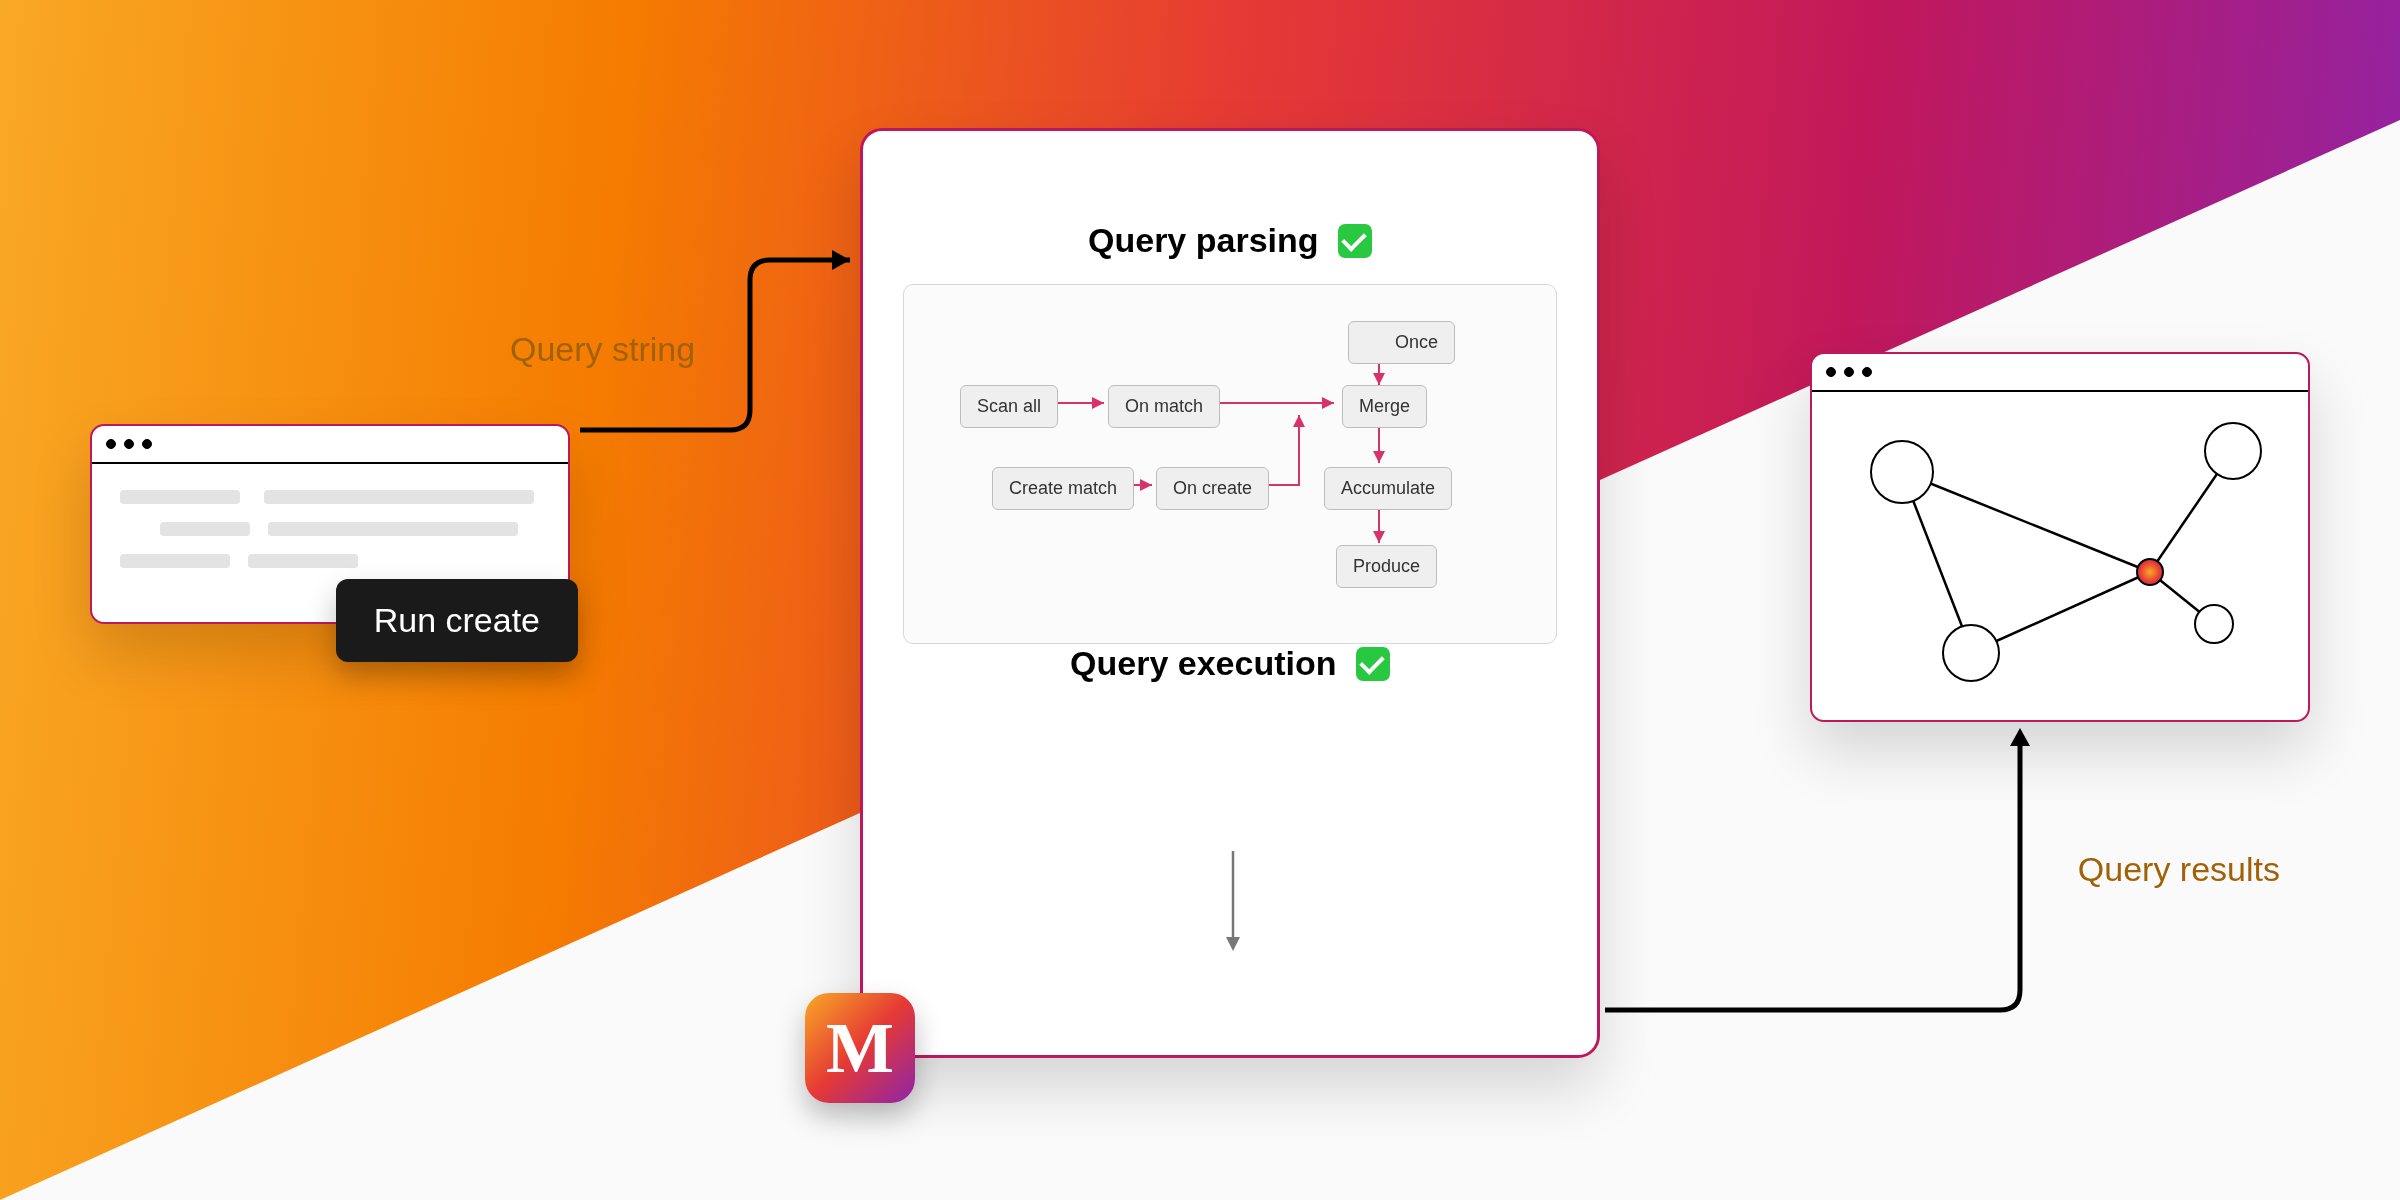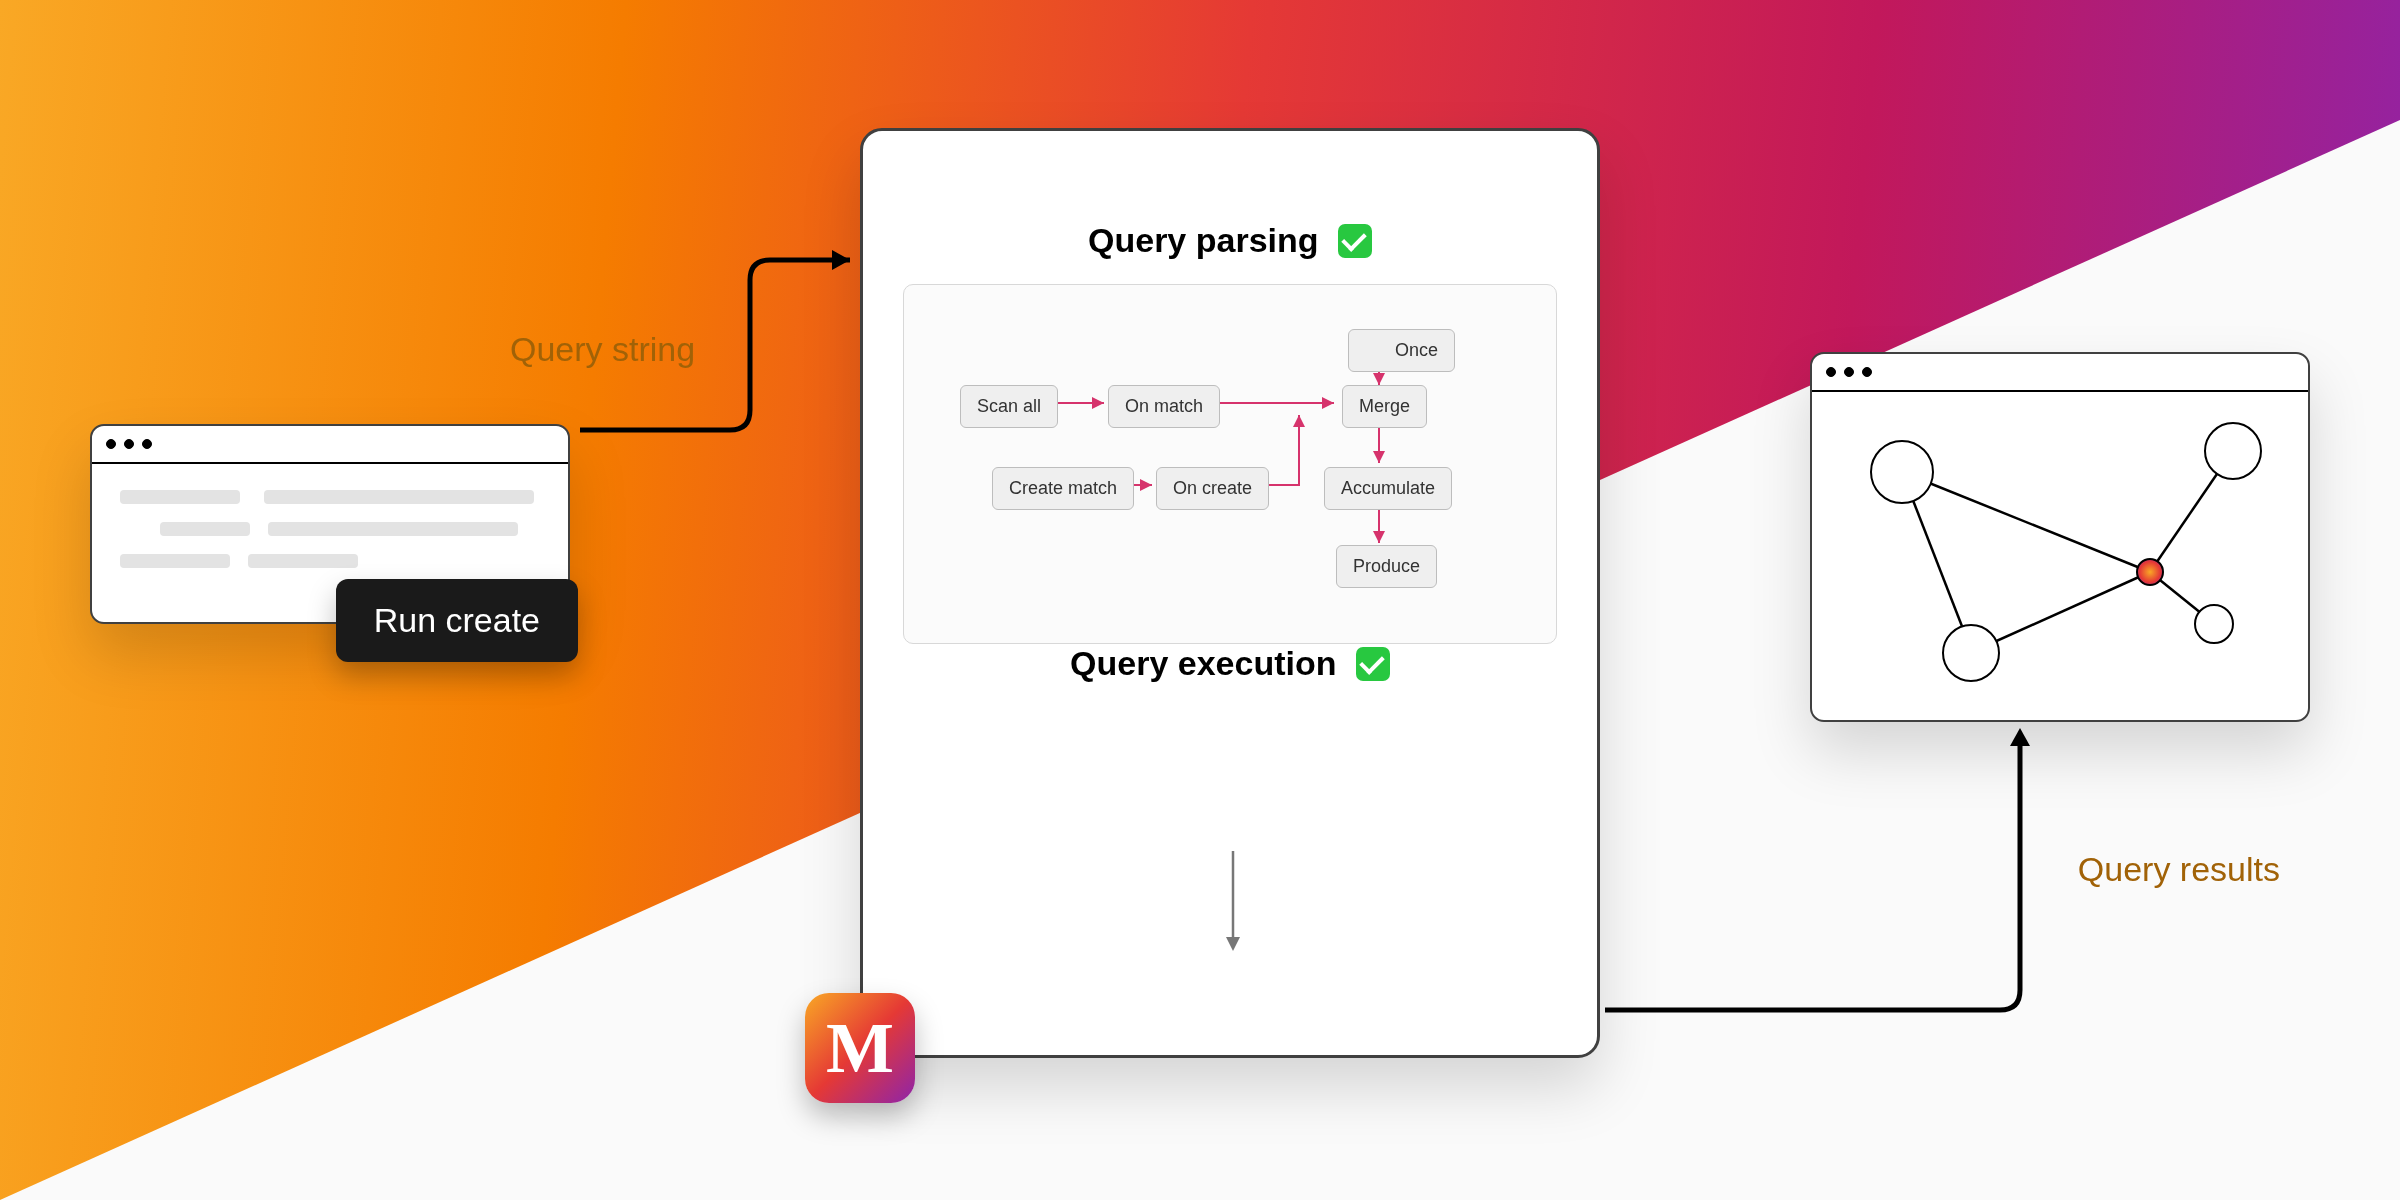--- a/index.html
+++ b/index.html
@@ -13,21 +13,21 @@
   }
   .bg-gradient {
     position: absolute;
     inset: 0;
     background: linear-gradient(95deg, #f9a825 0%, #f57c00 25%, #e53935 50%, #c2185b 75%, #8e24aa 100%);
     clip-path: polygon(0 0, 100% 0, 100% 10%, 0 100%);
   }
   .window {
     position: absolute;
     background: #fff;
-    border: 2px solid #404040;
+    border: 2px solid #be185d;
     border-radius: 14px;
     box-shadow: 0 30px 60px rgba(0,0,0,0.15);
   }
   .titlebar {
     height: 38px;
     border-bottom: 2px solid #000;
     display: flex;
     align-items: center;
     padding: 0 14px;
     gap: 8px;
@@ -147,21 +147,21 @@
       <line x1="200" y1="200" x2="248" y2="200" stroke="#d6336c" stroke-width="2" marker-end="url(#ah)"></line>
       <path d="M355 200 L395 200 L395 130" fill="none" stroke="#d6336c" stroke-width="2" marker-end="url(#ah)"></path>
       <line x1="475" y1="70" x2="475" y2="100" stroke="#d6336c" stroke-width="2" marker-end="url(#ah)"></line>
       <line x1="475" y1="138" x2="475" y2="178" stroke="#d6336c" stroke-width="2" marker-end="url(#ah)"></line>
       <line x1="475" y1="220" x2="475" y2="258" stroke="#d6336c" stroke-width="2" marker-end="url(#ah)"></line>
     </svg>
     <div class="plan-node" style="left:56px;  top:100px;">Scan all</div>
     <div class="plan-node" style="left:204px; top:100px;">On match</div>
     <div class="plan-node" style="left:88px;  top:182px;">Create match</div>
     <div class="plan-node" style="left:252px; top:182px;">On create</div>
-    <div class="plan-node" style="left:444px; top:44px;padding-left:46px;">Once</div>
+    <div class="plan-node" style="left:444px; top:36px;padding-left:46px;">Once</div>
     <div class="plan-node" style="left:438px; top:100px;">Merge</div>
     <div class="plan-node" style="left:420px; top:182px;">Accumulate</div>
     <div class="plan-node" style="left:432px; top:260px;">Produce</div>
   </div>
 
   <svg class="connector" style="left:355px; top:720px;" width="30" height="110">
     <line x1="15" y1="0" x2="15" y2="92" stroke="#777" stroke-width="2.5"></line>
     <path d="M15 100 L8 86 L22 86 Z" fill="#777"></path>
   </svg>
 

